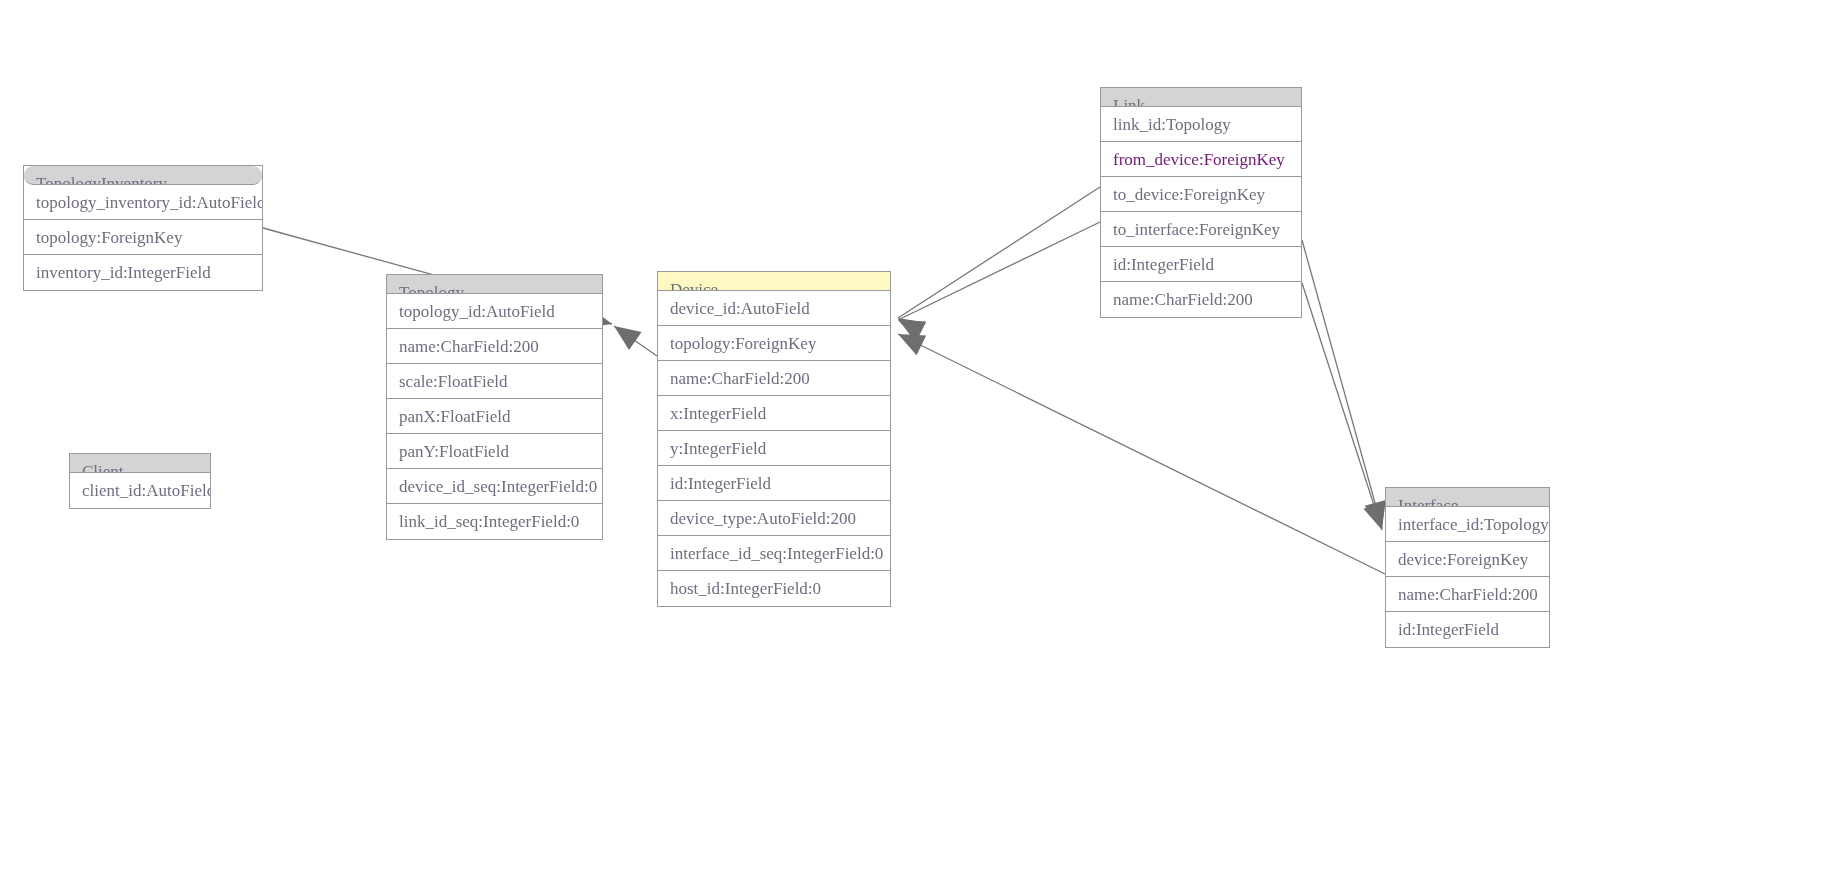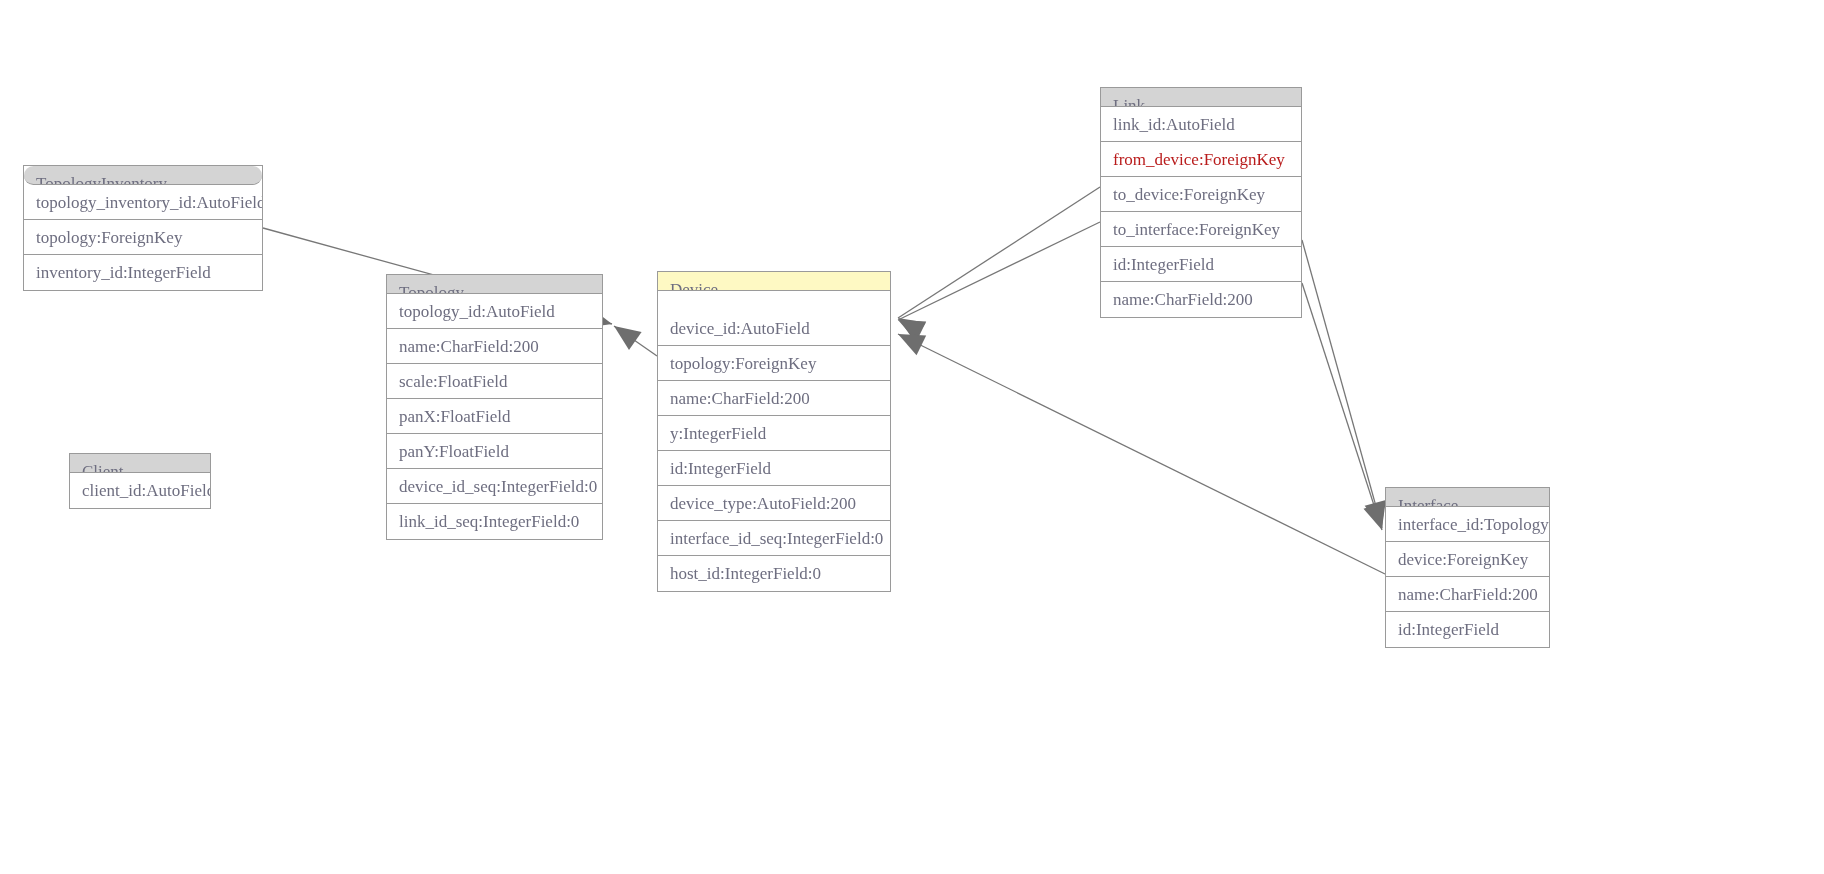--- a/index.html
+++ b/index.html
@@ -101,33 +101,34 @@
         <div class="attr-row" style="color: rgb(110, 110, 128); border-bottom-color: rgb(154, 154, 154);">panY:FloatField</div>
         <div class="attr-row" style="color: rgb(110, 110, 128); border-bottom-color: rgb(154, 154, 154);">device_id_seq:IntegerField:0</div>
         <div class="attr-row last" style="color: rgb(110, 110, 128); border-bottom-color: rgb(154, 154, 154);">link_id_seq:IntegerField:0</div>
       </div>
       <div class="entity" style="left: 69px; top: 453px; width: 142px; border-color: rgb(154, 154, 154);">
         <div class="entity-header" style="background: rgb(212, 212, 212); color: rgb(110, 110, 128); border-bottom-color: rgb(154, 154, 154);">Client</div>
         <div class="attr-row last" style="color: rgb(110, 110, 128); border-bottom-color: rgb(154, 154, 154);">client_id:AutoField</div>
       </div>
       <div class="entity" style="left: 657px; top: 271px; width: 234px; border-color: rgb(154, 154, 154);">
         <div class="entity-header" style="background: #fef9c3; color: rgb(110, 110, 128); border-bottom-color: rgb(154, 154, 154);">Device</div>
-        <div class="attr-row" style="color: rgb(110, 110, 128); border-bottom-color: rgb(154, 154, 154); margin-top: 20px;">device_id:AutoField</div>
+        <div class="attr-row" style="color: rgb(110, 110, 128); border-bottom-color: rgb(154, 154, 154);">device_id:AutoField</div>
         <div class="attr-row" style="color: rgb(110, 110, 128); border-bottom-color: rgb(154, 154, 154);">topology:ForeignKey</div>
         <div class="attr-row" style="color: rgb(110, 110, 128); border-bottom-color: rgb(154, 154, 154);">name:CharField:200</div>
+        <div class="attr-row" style="color: rgb(110, 110, 128); border-bottom-color: rgb(154, 154, 154);">x:IntegerField</div>
         <div class="attr-row" style="color: rgb(110, 110, 128); border-bottom-color: rgb(154, 154, 154);">y:IntegerField</div>
         <div class="attr-row" style="color: rgb(110, 110, 128); border-bottom-color: rgb(154, 154, 154);">id:IntegerField</div>
         <div class="attr-row" style="color: rgb(110, 110, 128); border-bottom-color: rgb(154, 154, 154);">device_type:AutoField:200</div>
         <div class="attr-row" style="color: rgb(110, 110, 128); border-bottom-color: rgb(154, 154, 154);">interface_id_seq:IntegerField:0</div>
         <div class="attr-row last" style="color: rgb(110, 110, 128); border-bottom-color: rgb(154, 154, 154);">host_id:IntegerField:0</div>
       </div>
       <div class="entity" style="left: 1100px; top: 87px; width: 202px; border-color: rgb(154, 154, 154);">
         <div class="entity-header" style="background: rgb(212, 212, 212); color: rgb(110, 110, 128); border-bottom-color: rgb(154, 154, 154);">Link</div>
-        <div class="attr-row" style="color: rgb(110, 110, 128); border-bottom-color: rgb(154, 154, 154);">link_id:AutoField</div>
-        <div class="attr-row" style="color: #b91c1c; border-bottom-color: rgb(154, 154, 154);">from_device:ForeignKey</div>
+        <div class="attr-row" style="color: rgb(110, 110, 128); border-bottom-color: rgb(154, 154, 154);">link_id:Topology</div>
+        <div class="attr-row" style="color: #701a75; border-bottom-color: rgb(154, 154, 154);">from_device:ForeignKey</div>
         <div class="attr-row" style="color: rgb(110, 110, 128); border-bottom-color: rgb(154, 154, 154);">to_device:ForeignKey</div>
         <div class="attr-row" style="color: rgb(110, 110, 128); border-bottom-color: rgb(154, 154, 154);">to_interface:ForeignKey</div>
         <div class="attr-row" style="color: rgb(110, 110, 128); border-bottom-color: rgb(154, 154, 154);">id:IntegerField</div>
         <div class="attr-row last" style="color: rgb(110, 110, 128); border-bottom-color: rgb(154, 154, 154);">name:CharField:200</div>
       </div>
       <div class="entity" style="left: 1385px; top: 487px; width: 165px; border-color: rgb(154, 154, 154);">
         <div class="entity-header" style="background: rgb(212, 212, 212); color: rgb(110, 110, 128); border-bottom-color: rgb(154, 154, 154);">Interface</div>
         <div class="attr-row" style="color: rgb(110, 110, 128); border-bottom-color: rgb(154, 154, 154);">interface_id:Topology</div>
         <div class="attr-row" style="color: rgb(110, 110, 128); border-bottom-color: rgb(154, 154, 154);">device:ForeignKey</div>
         <div class="attr-row" style="color: rgb(110, 110, 128); border-bottom-color: rgb(154, 154, 154);">name:CharField:200</div>

